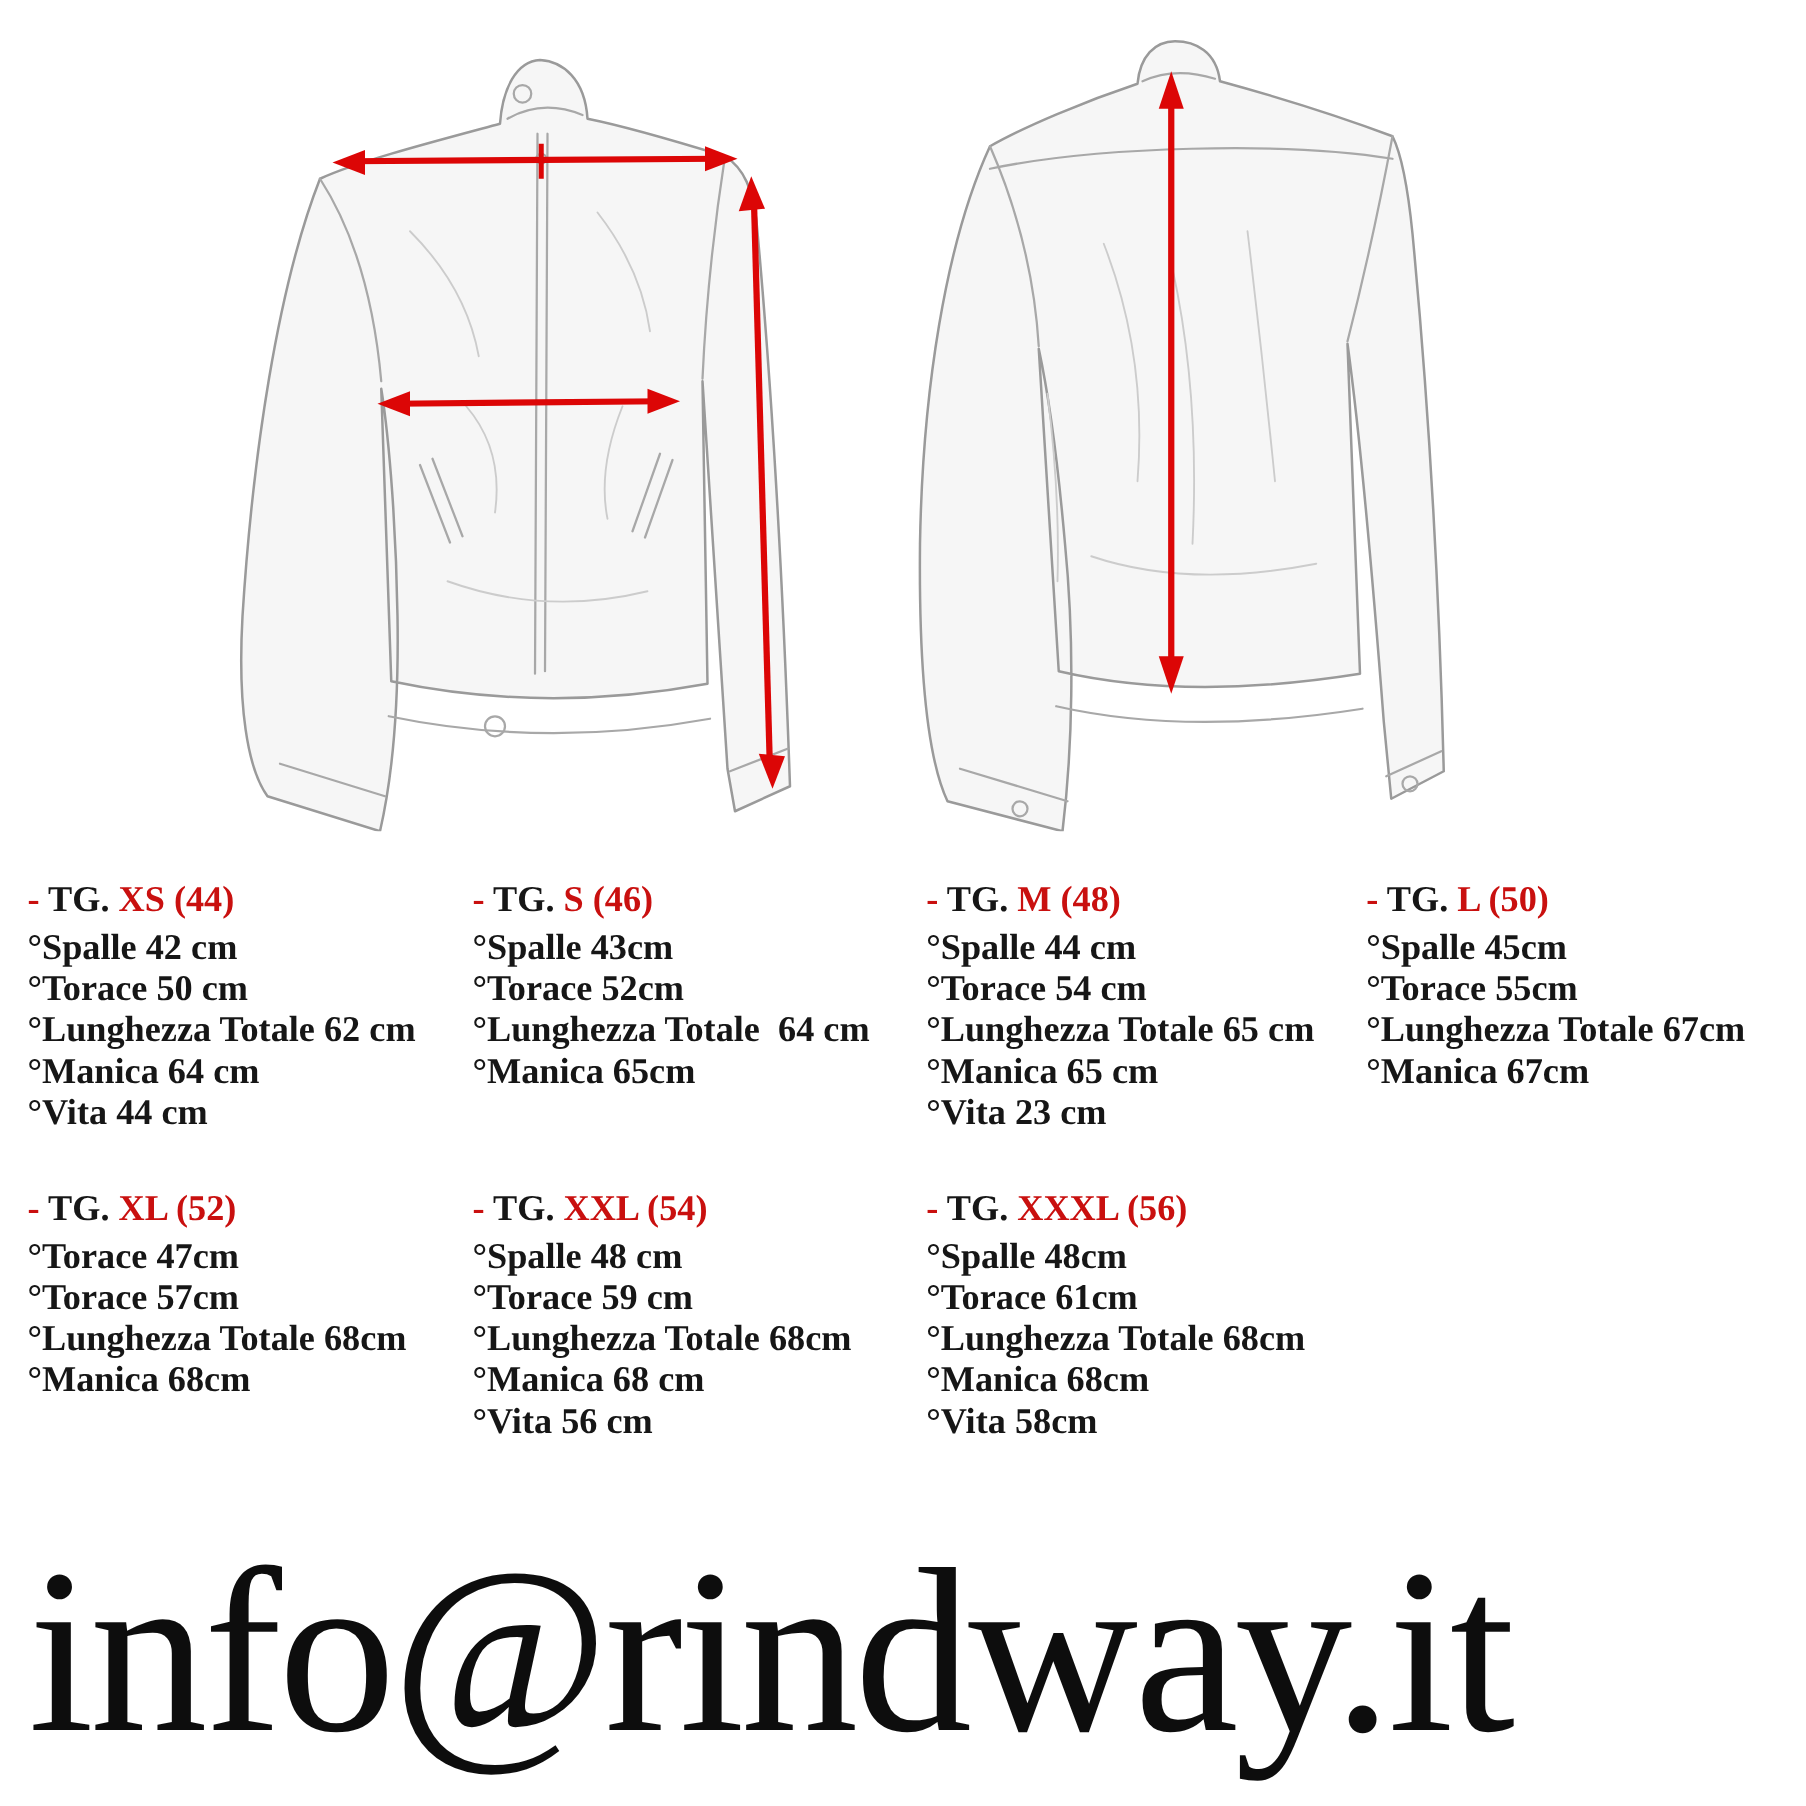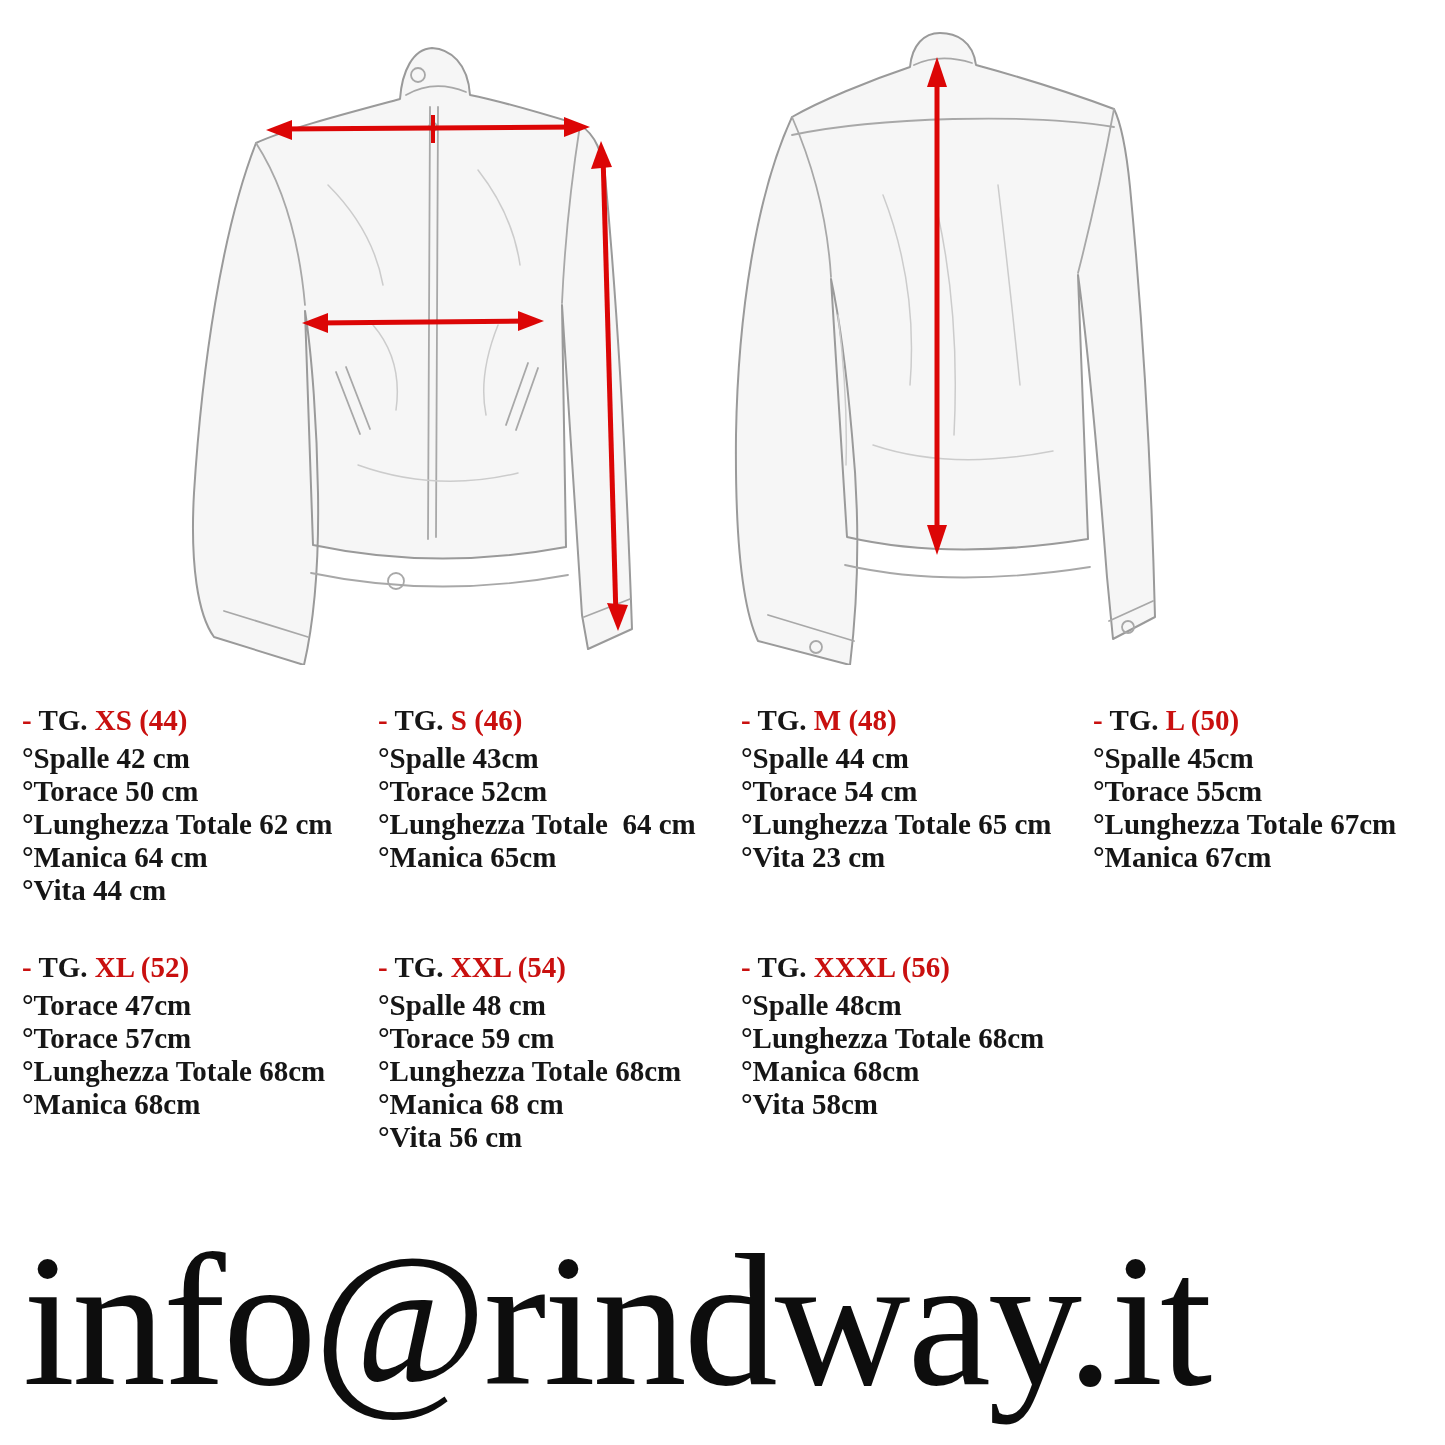--- a/index.html
+++ b/index.html
@@ -94,20 +94,21 @@
     <div class="size-line">°Torace 52cm</div>
     <div class="size-line">°Lunghezza Totale  64 cm</div>
     <div class="size-line">°Manica 65cm</div>
   </div>
 
   <div class="size-block" style="left:741px;top:703px">
     <div class="size-header"><span class="red">-</span> <span>TG.</span> <span class="red">M (48)</span></div>
     <div class="size-line">°Spalle 44 cm</div>
     <div class="size-line">°Torace 54 cm</div>
     <div class="size-line">°Lunghezza Totale 65 cm</div>
+    <div class="size-line">°Manica 65 cm</div>
     <div class="size-line">°Vita 23 cm</div>
   </div>
 
   <div class="size-block" style="left:1093px;top:703px">
     <div class="size-header"><span class="red">-</span> <span>TG.</span> <span class="red">L (50)</span></div>
     <div class="size-line">°Spalle 45cm</div>
     <div class="size-line">°Torace 55cm</div>
     <div class="size-line">°Lunghezza Totale 67cm</div>
     <div class="size-line">°Manica 67cm</div>
   </div>
@@ -125,20 +126,21 @@
     <div class="size-line">°Spalle 48 cm</div>
     <div class="size-line">°Torace 59 cm</div>
     <div class="size-line">°Lunghezza Totale 68cm</div>
     <div class="size-line">°Manica 68 cm</div>
     <div class="size-line">°Vita 56 cm</div>
   </div>
 
   <div class="size-block" style="left:741px;top:950px">
     <div class="size-header"><span class="red">-</span> <span>TG.</span> <span class="red">XXXL (56)</span></div>
     <div class="size-line">°Spalle 48cm</div>
+    <div class="size-line">°Torace 61cm</div>
     <div class="size-line">°Lunghezza Totale 68cm</div>
     <div class="size-line">°Manica 68cm</div>
     <div class="size-line">°Vita 58cm</div>
   </div>
 
   <div class="email">info@rindway.it</div>
 
 </div>
 
 </body></html>

